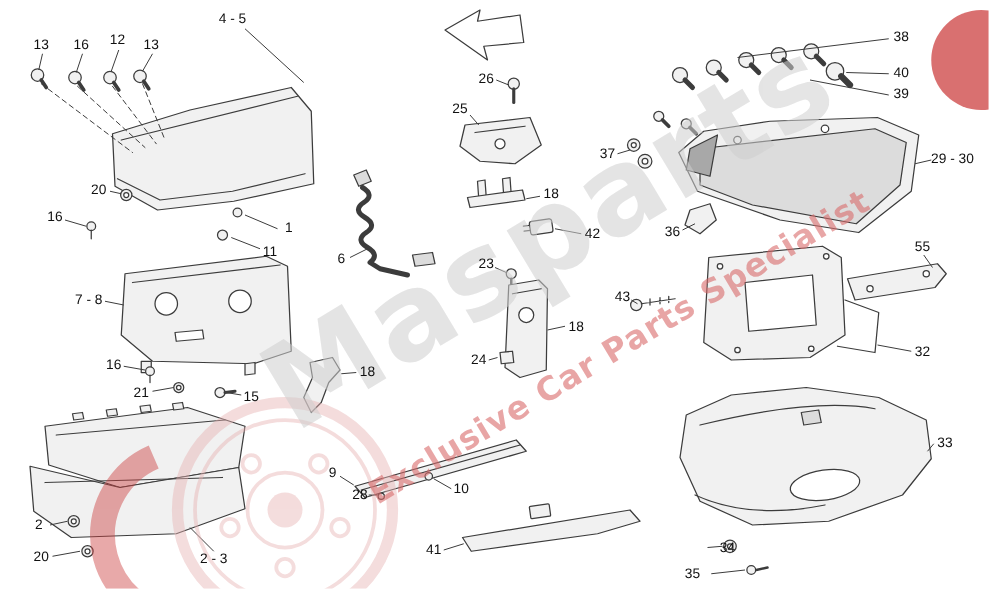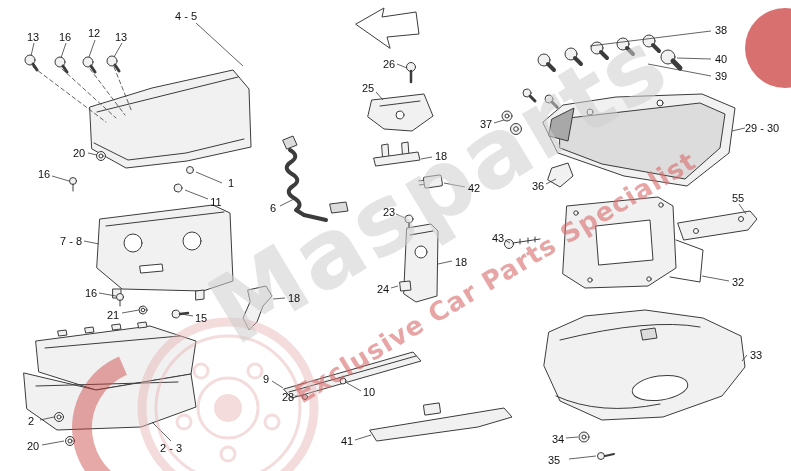--- a/index.html
+++ b/index.html
@@ -333,16 +333,16 @@
 <div class="co" style="left:347px;top:441px">41</div>
 <div class="co" style="left:721px;top:30px">38</div>
 <div class="co" style="left:721px;top:59px">40</div>
 <div class="co" style="left:721px;top:76px">39</div>
 <div class="co" style="left:486px;top:124px">37</div>
 <div class="co" style="left:538px;top:186px">36</div>
 <div class="co" style="left:762px;top:128px">29 - 30</div>
 <div class="co" style="left:738px;top:198px">55</div>
 <div class="co" style="left:738px;top:282px">32</div>
 <div class="co" style="left:756px;top:355px">33</div>
-<div class="co" style="left:558px;top:439px">34</div>
+<div class="co" style="left:582px;top:439px">34</div>
 <div class="co" style="left:554px;top:460px">35</div>
 
 </div>
 
 </body></html>

